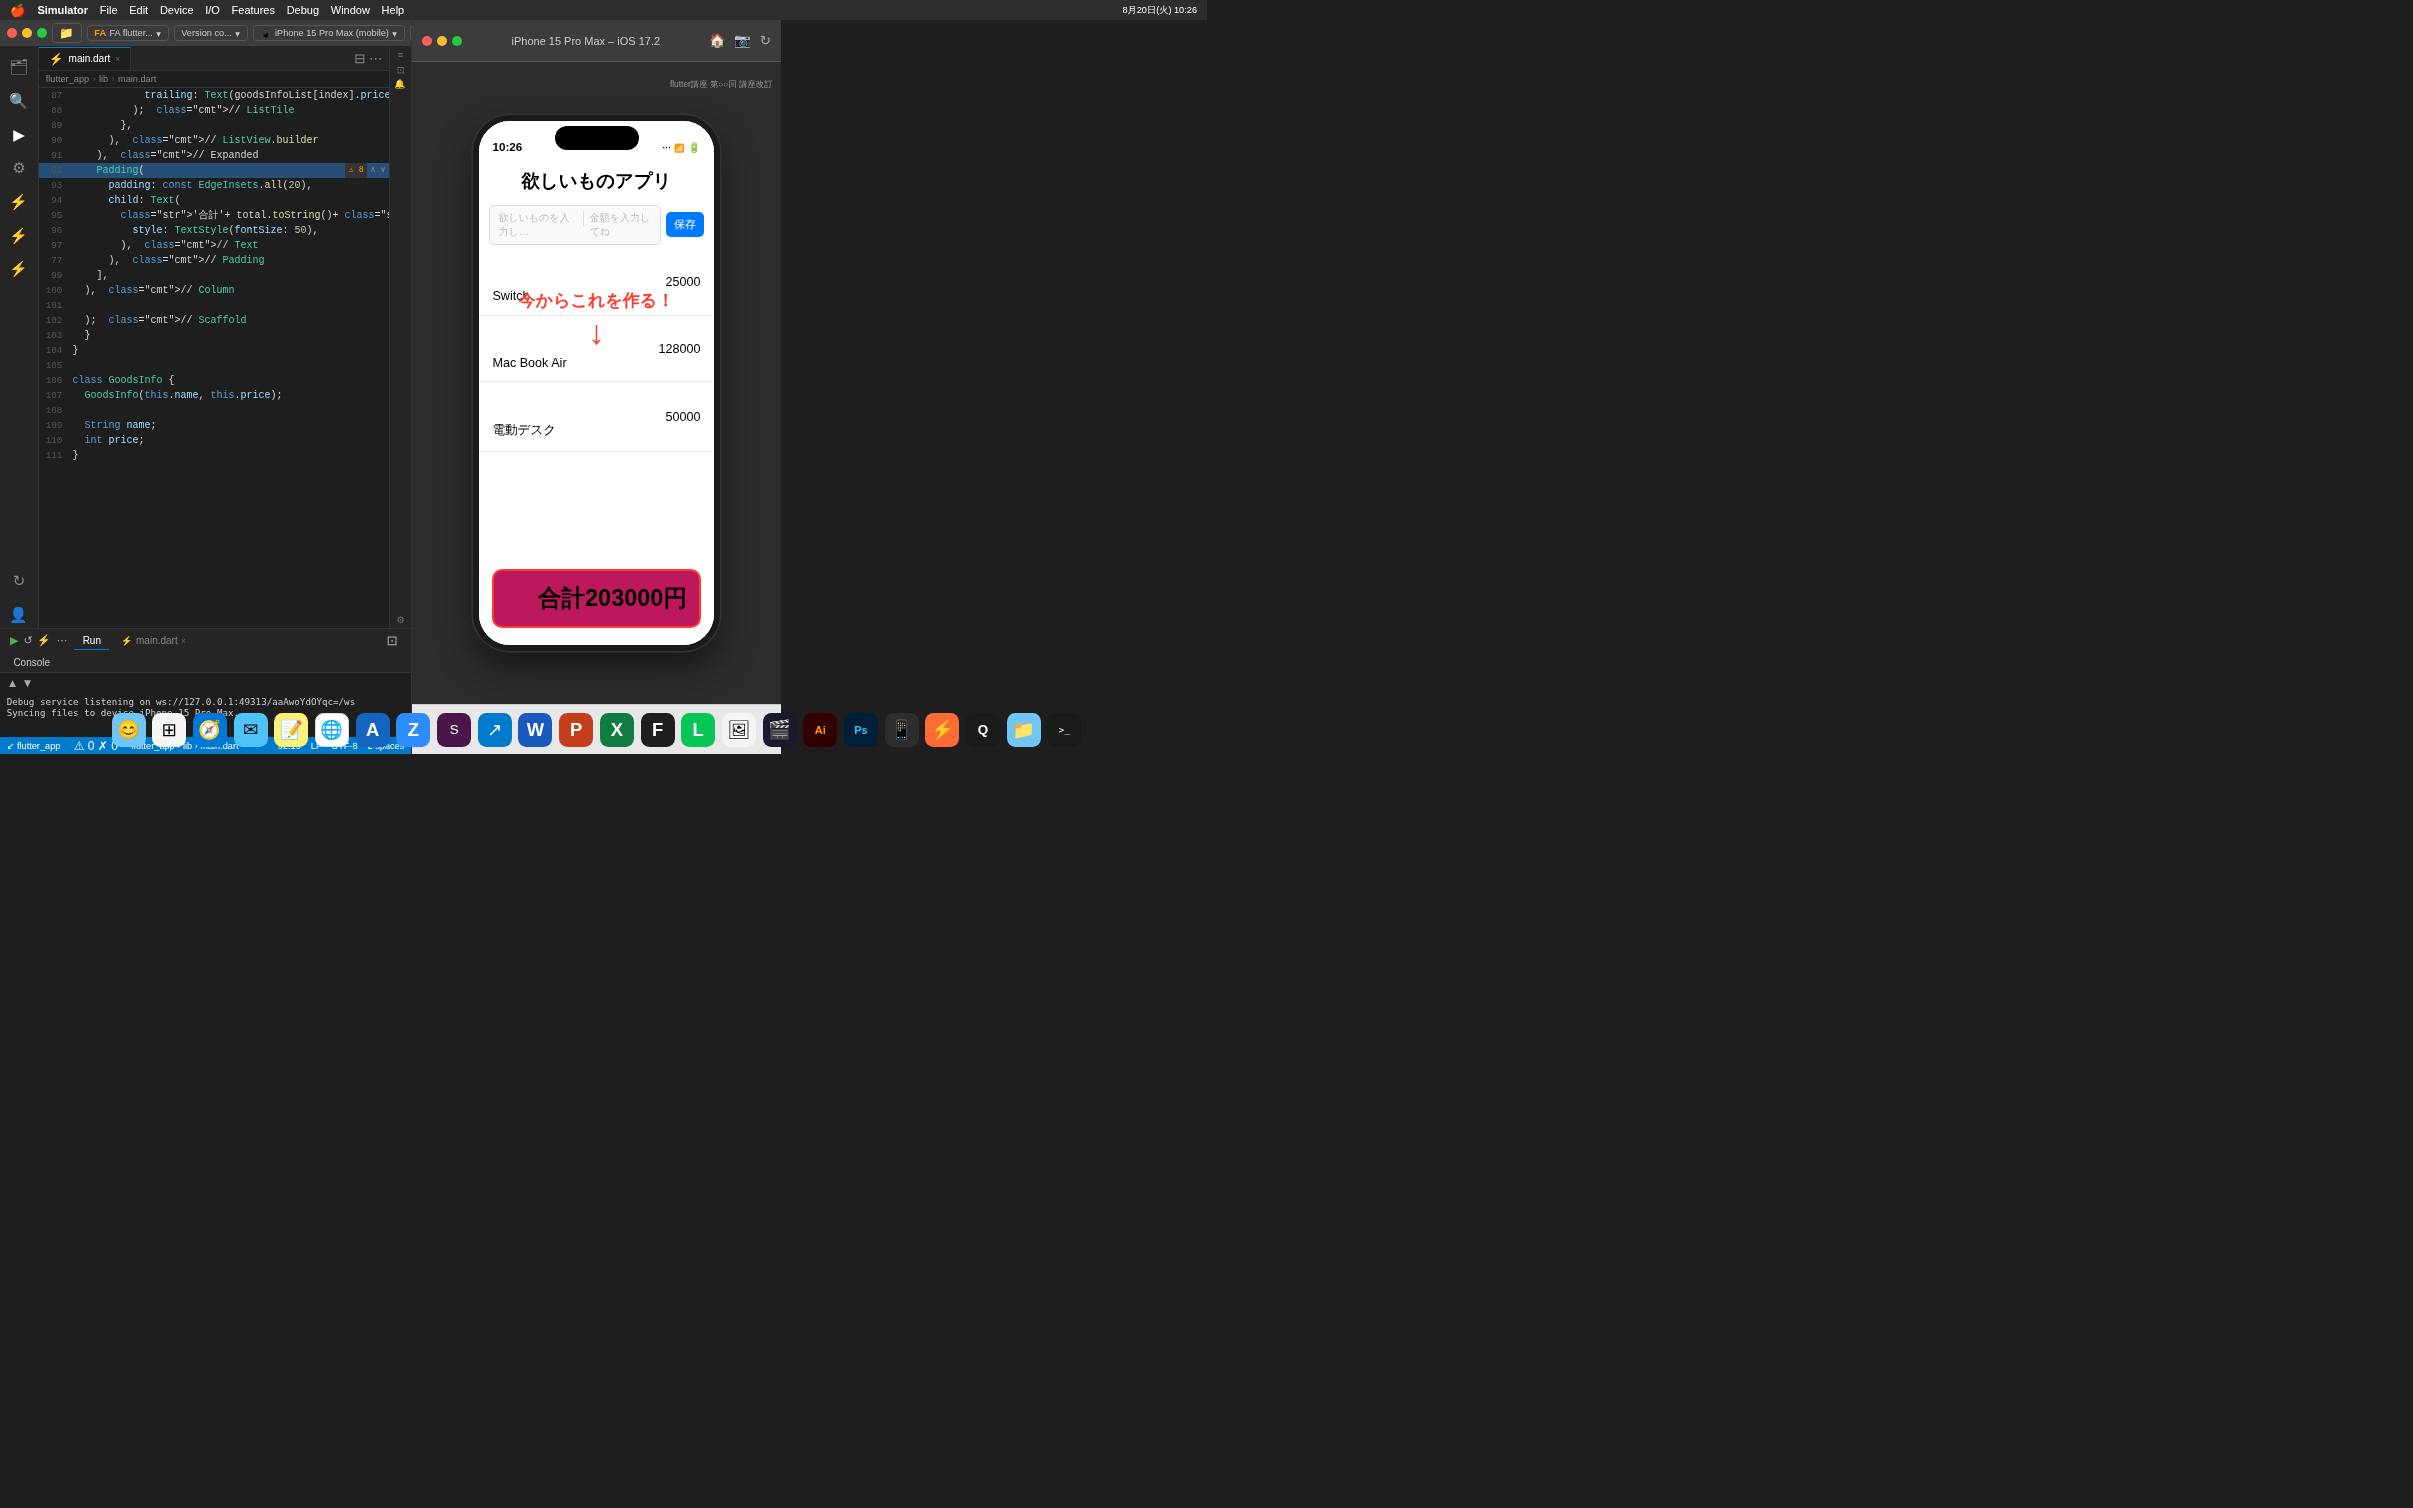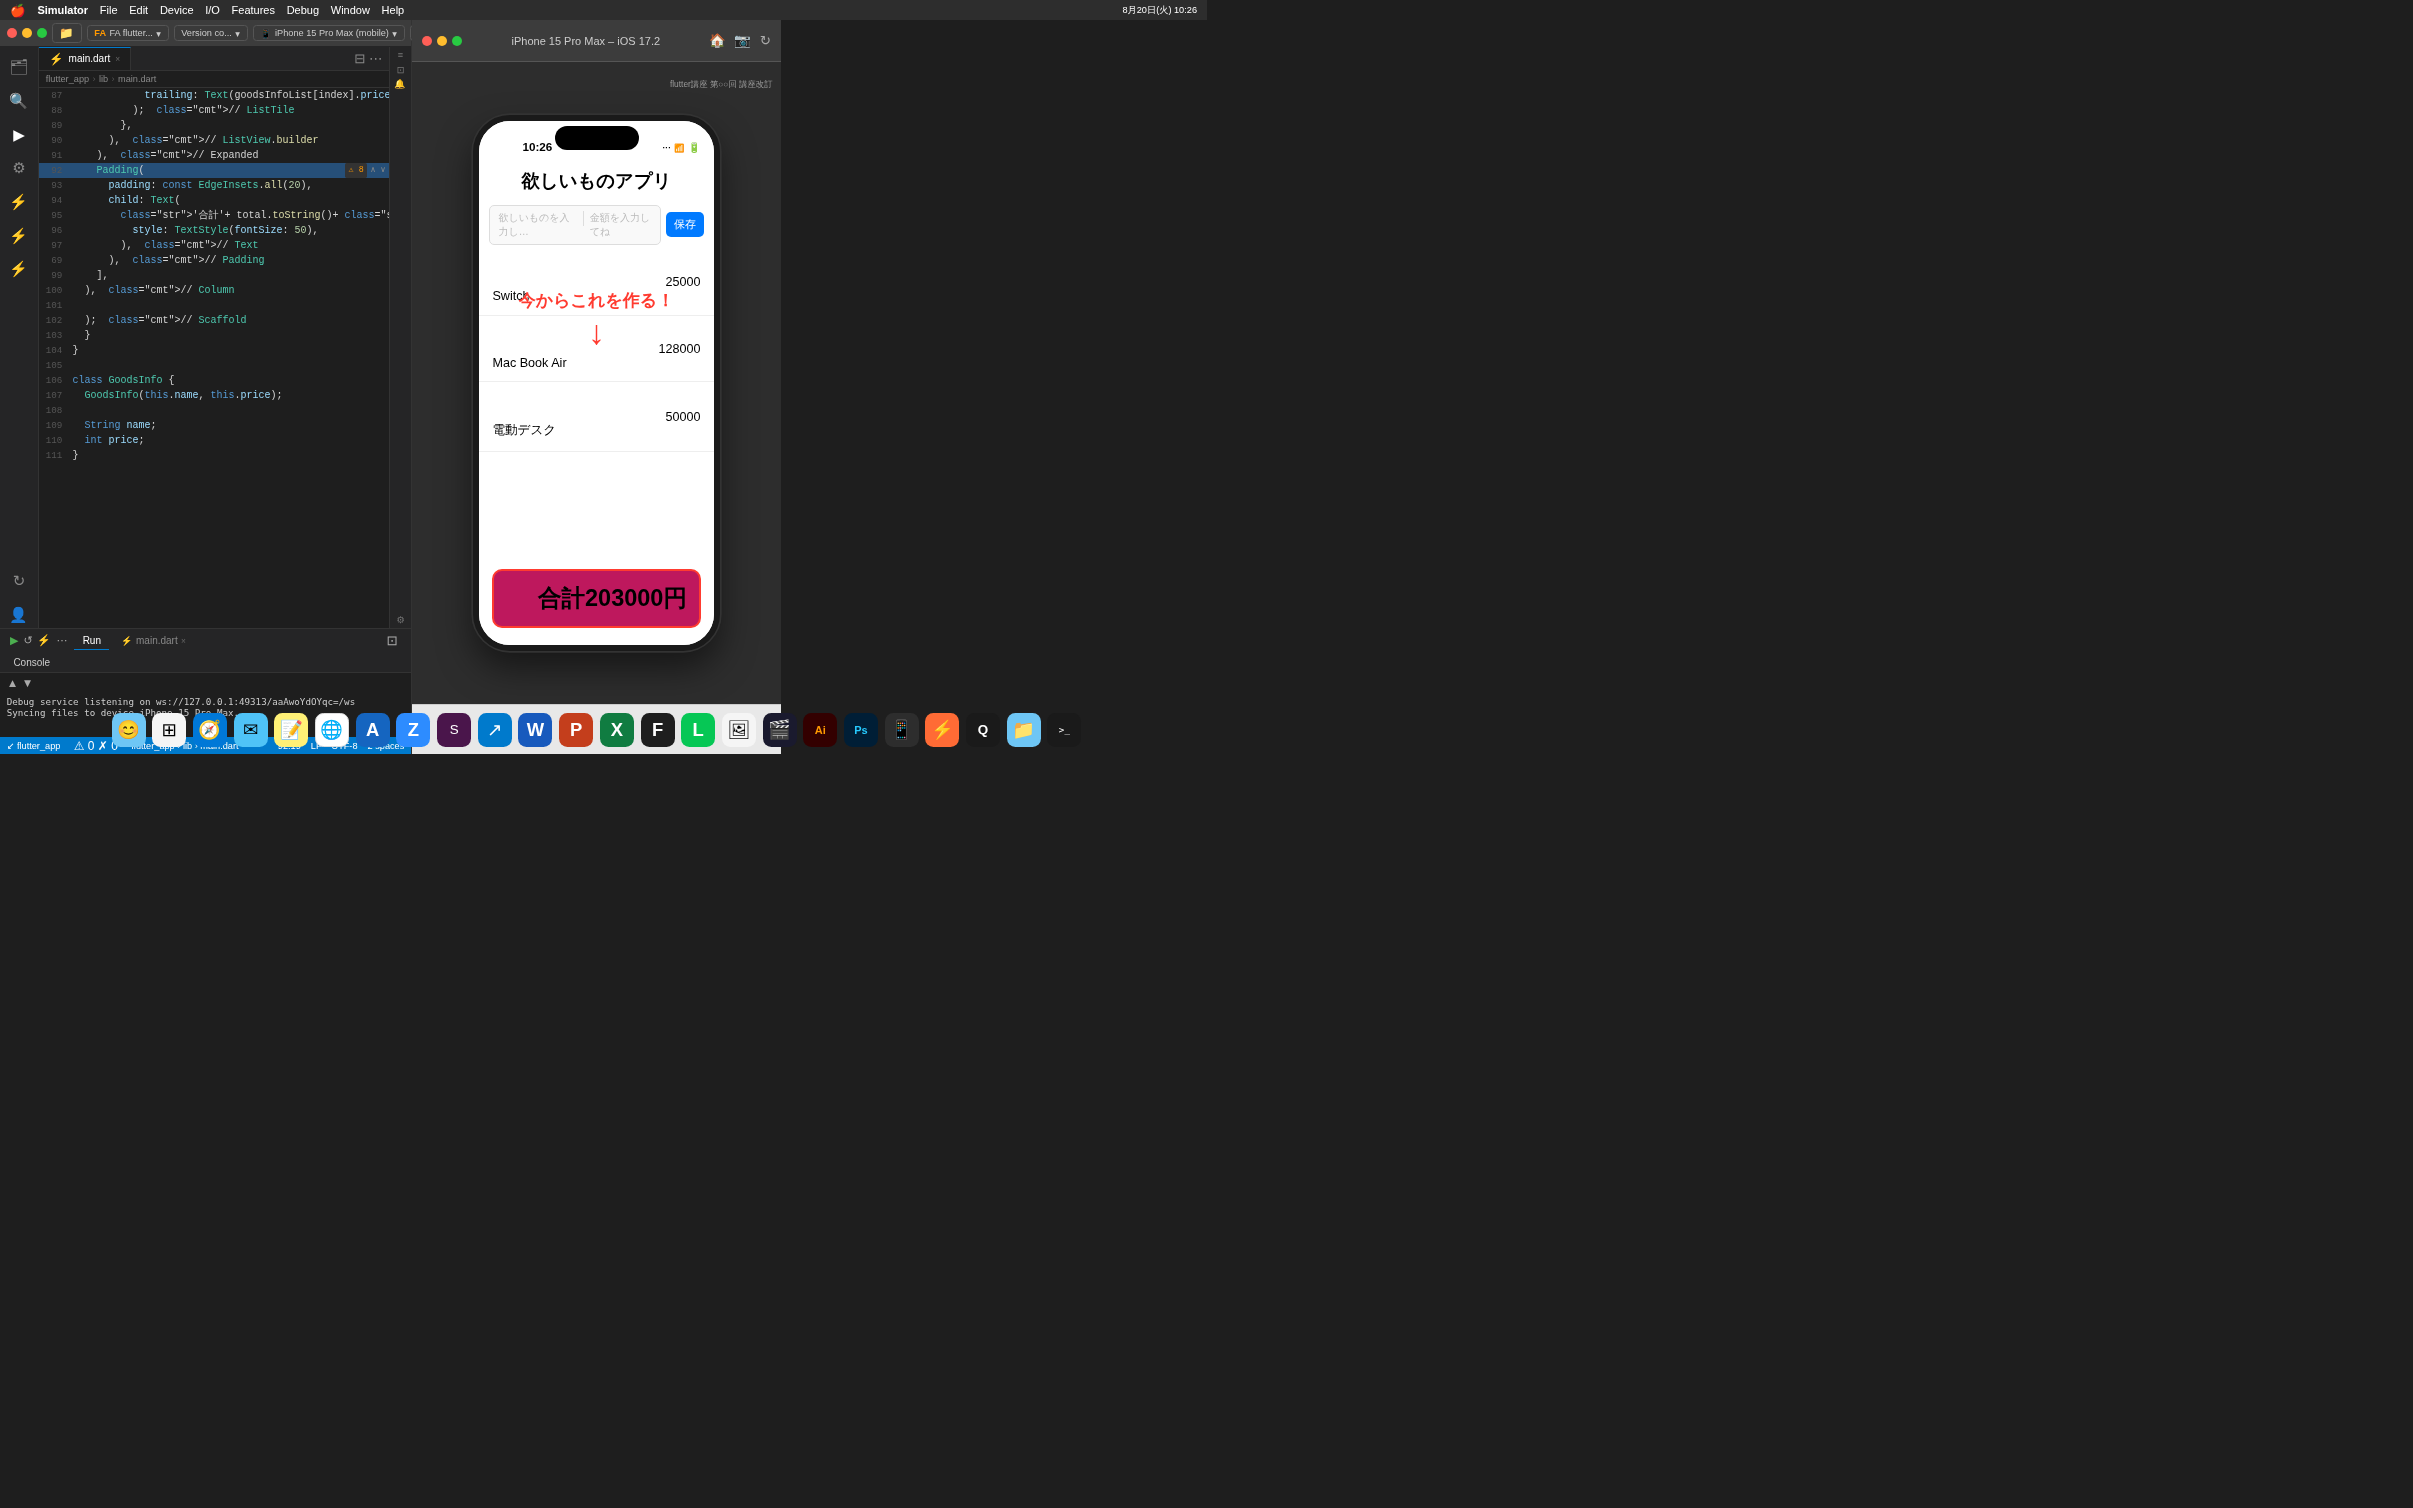--- a/index.html
+++ b/index.html
@@ -346,21 +346,21 @@
       height: 37px;
       background: #fff;
       display: flex;
       align-items: flex-end;
       padding: 0 13.4px 5px;
       font-size: 11px;
       font-weight: 600;
       position: relative;
       z-index: 5;
     }
-    .phone-time { font-size: 11.7px; font-weight: 700; margin-left: 30px; }
+    .phone-time { font-size: 11.7px; font-weight: 700; }
     .phone-icons { margin-left: auto; display: flex; gap: 3.4px; align-items: center; font-size: 8.4px; }
 
     
     .phone-app {
       flex: 1;
       background: #fff;
       display: flex;
       flex-direction: column;
       height: calc(100% - 37px);
       overflow: hidden;
@@ -591,21 +591,21 @@
             </div>
             <div class="code-line">
               <span class="line-num">96</span>
               <span class="line-content" style="color: rgb(212, 212, 212);">          <span class="prop">style</span>: <span class="cls">TextStyle</span>(<span class="prop">fontSize</span>: <span class="num">50</span>),</span>
             </div>
             <div class="code-line">
               <span class="line-num">97</span>
               <span class="line-content" style="color: rgb(212, 212, 212);">        ),  <span <span="" class="kw">class</span>="cmt"&gt;// <span class="cls">Text</span></span>
             </div>
             <div class="code-line">
-              <span class="line-num">69</span>
+              <span class="line-num">77</span>
               <span class="line-content" style="color: rgb(212, 212, 212);">      ),  <span <span="" class="kw">class</span>="cmt"&gt;// <span class="cls">Padding</span></span>
             </div>
             <div class="code-line">
               <span class="line-num">99</span>
               <span class="line-content" style="color: rgb(212, 212, 212);">    ],</span>
             </div>
             <div class="code-line">
               <span class="line-num">100</span>
               <span class="line-content" style="color: rgb(212, 212, 212);">  ),  <span <span="" class="kw">class</span>="cmt"&gt;// <span class="cls">Column</span></span>
             </div>

